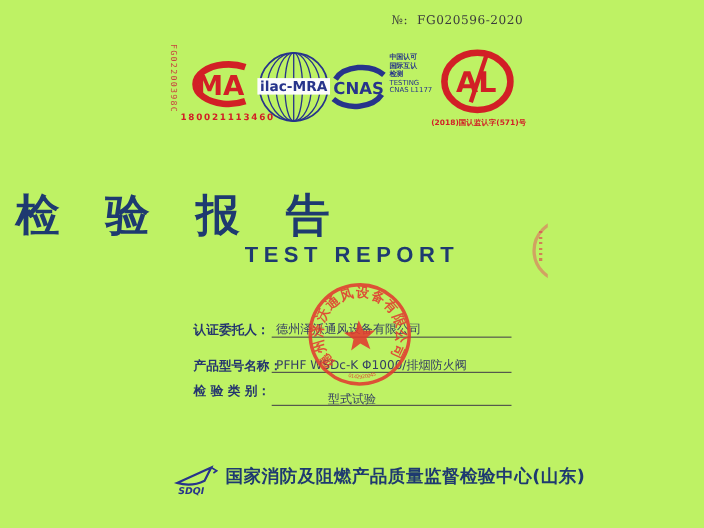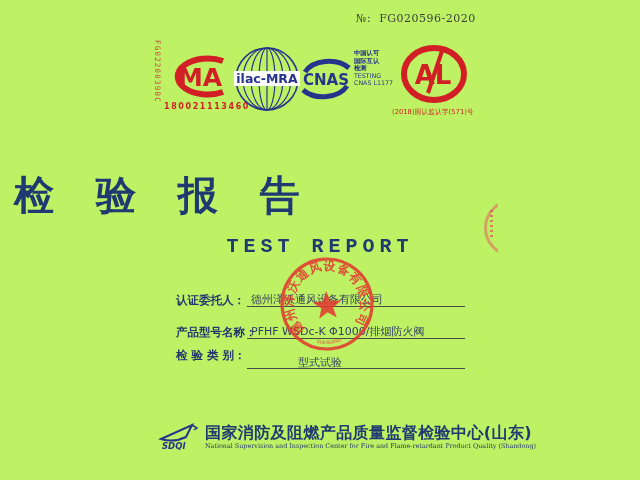--- a/index.html
+++ b/index.html
@@ -15,29 +15,29 @@
   #report-no .no-label{margin-right:8px;}
 
   
   #vcode{left:162px;top:40px;transform:rotate(90deg);transform-origin:0 0;
     font-size:7.5px;color:#c8453f;letter-spacing:1.2px;white-space:nowrap;
     font-family:"DejaVu Sans Mono",monospace;}
 
   
   .logo-caption-red{font-size:8px;color:#d21f26;letter-spacing:1.6px;font-weight:bold;}
   #cma-number{left:164px;top:102px;}
-  #cal-caption{left:392px;top:107px;font-size:6.8px;letter-spacing:0;color:#d21f26;font-weight:normal;text-align:right;}
+  #cal-caption{left:392px;top:107px;font-size:6.8px;letter-spacing:0;color:#d21f26;font-weight:bold;text-align:right;}
   #cnas-text{left:354px;top:49px;font-size:6.3px;line-height:7.6px;color:#27348b;}
   #cnas-text .cn{font-weight:bold;}
 
   
   #title-zh{left:0;top:168px;width:640px;text-align:left;color:#1e3a70;
     font-size:40px;font-weight:bold;letter-spacing:14px;text-indent:14px;}
-  #title-en{left:0;top:235px;width:640px;text-align:center;color:#1e3a70;
-    font-family:Liberation Mono, monospace;font-size:20px;font-weight:bold;letter-spacing:5px;}
+  #title-en{left:0;top:221px;width:640px;text-align:center;color:#1e3a70;
+    font-family:Liberation Sans, sans-serif;font-size:20px;font-weight:bold;letter-spacing:5px;}
 
   
   .field-label{color:#24356e;font-weight:600;font-size:11.5px;white-space:nowrap;}
   .field-value{color:#353f63;font-size:11px;white-space:nowrap;}
   .field-line{height:0;border-bottom:1.4px solid #4a4a4a;}
   #f0-label{left:176px;top:293px;} #f0-value{left:251px;top:292px;}
   #f0-line{left:247px;top:306px;width:218px;}
   #f1-label{left:176px;top:325px;} #f1-value{left:251px;top:324px;}
   #f1-line{left:247px;top:338px;width:218px;}
   #f2-label{left:176px;top:348px;} #f2-value{left:251px;top:355px;margin-left:47px;}
@@ -142,15 +142,14 @@
     </text>
     <polygon fill="#e23b30" points="48,35 51.6,45 62.3,45.4 53.9,51.9 56.8,62.1 48,56.2 39.2,62.1 42.1,51.9 33.7,45.4 44.4,45"></polygon>
   </svg>
 
   <svg class="abs" id="footer-logo" width="46" height="30" viewBox="0 0 46 30">
     <path d="M 3 18 L 34 4 L 28 16 Q 16 22 3 18 Z" fill="none" stroke="#27348b" stroke-width="2"></path>
     <path d="M 34 4 L 39 7 L 36 9" fill="none" stroke="#27348b" stroke-width="1.5"></path>
     <text x="4" y="28" font-size="8.5" font-weight="bold" font-style="italic" fill="#27348b">SDQI</text>
   </svg>
   <div class="abs" id="footer-name">国家消防及阻燃产品质量监督检验中心(山东)</div>
-  <div class="abs" id="footer-en">National Supervision and Inspection Center for Fire and Flame-retardant Product Quality (Shandong)</div>
 
 </div>
 
 </body></html>

